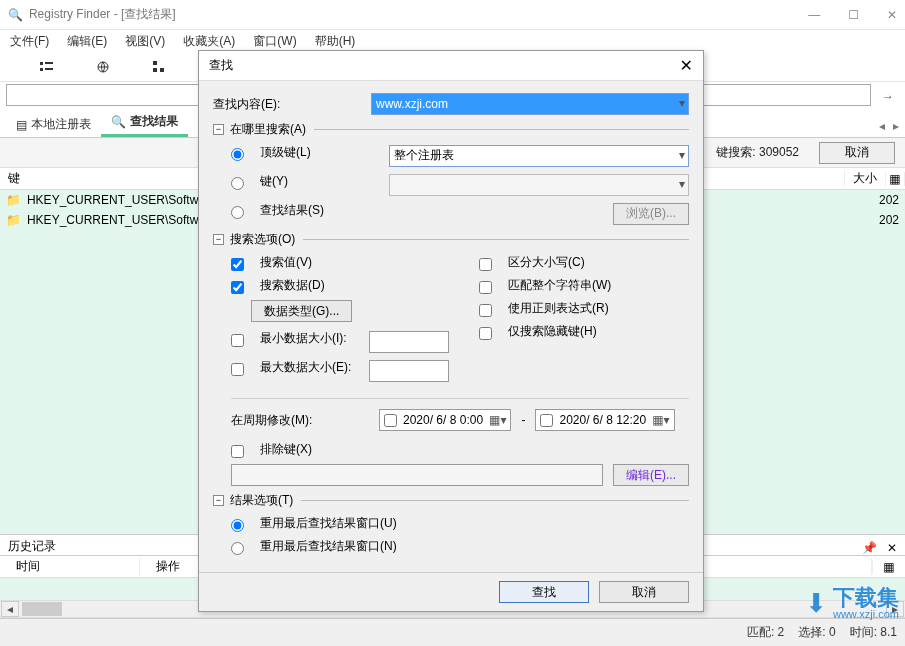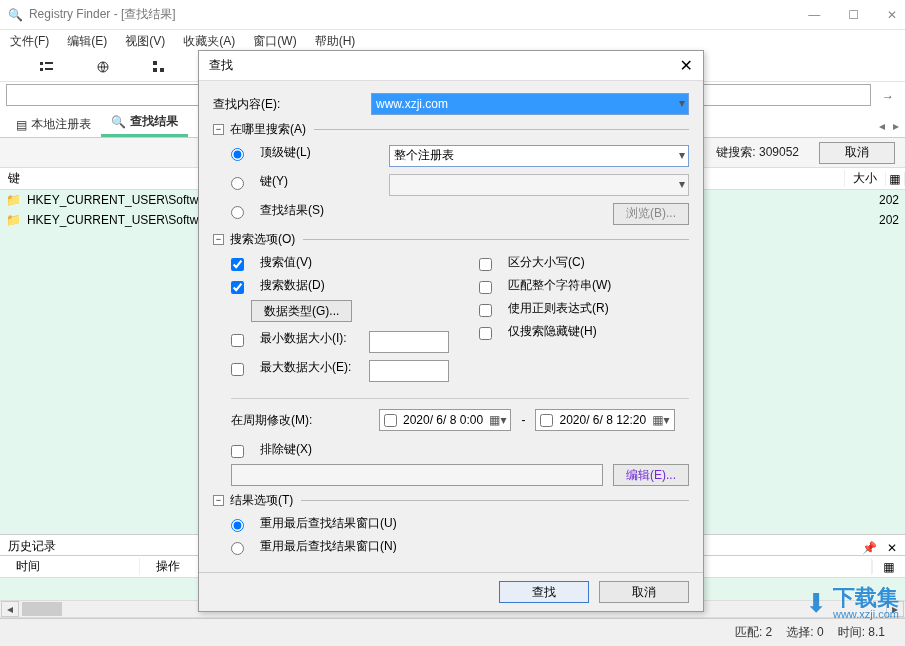--- a/index.html
+++ b/index.html
@@ -53,21 +53,21 @@
 .histcols .hc { padding: 0 16px; border-right: 1px solid #eee; }
 .histcols .hc.time { width: 140px; }
 .histcols .hc.op { flex: 1; }
 .histcols .hc.last { width: 20px; border-left:1px solid #eee; display:flex; align-items:center; justify-content:center; border-right:none; }
 .histbody { height: 22px; background: #e4f7ef; }
 
 .scrollrow { height: 18px; background: #f0f0f0; border-top: 1px solid #ddd; border-bottom: 1px solid #ddd; display: flex; align-items: center; }
 .scrollrow .lbtn, .scrollrow .rbtn { width: 18px; height: 16px; display: flex; align-items: center; justify-content: center; color: #555; border: 1px solid #ccc; margin: 0 1px; }
 .scrollrow .thumb { width: 40px; height: 14px; background: #ccc; margin-left: 2px; }
 
-.statusbar { height: 28px; background: #f0f0f0; display: flex; align-items: center; justify-content: flex-end; padding: 0 20px; color: #333; gap: 14px; border-top: 1px solid #ccc; }
+.statusbar { height: 28px; background: #f0f0f0; display: flex; align-items: center; justify-content: flex-end; padding: 0 8px; color: #333; gap: 14px; border-top: 1px solid #ccc; }
 
 
 .mainwin { position: absolute; inset: 0; display: flex; flex-direction: column; }
 
 
 .dialog { position: absolute; left: 198px; top: 50px; width: 506px; height: 562px; background: #f0f0f0; border: 1px solid #999; box-shadow: 2px 2px 6px rgba(0,0,0,.2); display: flex; flex-direction: column; }
 .dlg-title { height: 30px; display: flex; align-items: center; padding: 0 10px; background: #fff; border-bottom: 1px solid #ddd; }
 .dlg-title .t { font-size: 12px; }
 .dlg-title .close { margin-left: auto; font-size: 16px; }
 .dlg-body { flex: 1; padding: 12px 14px 8px 14px; overflow: hidden; }

